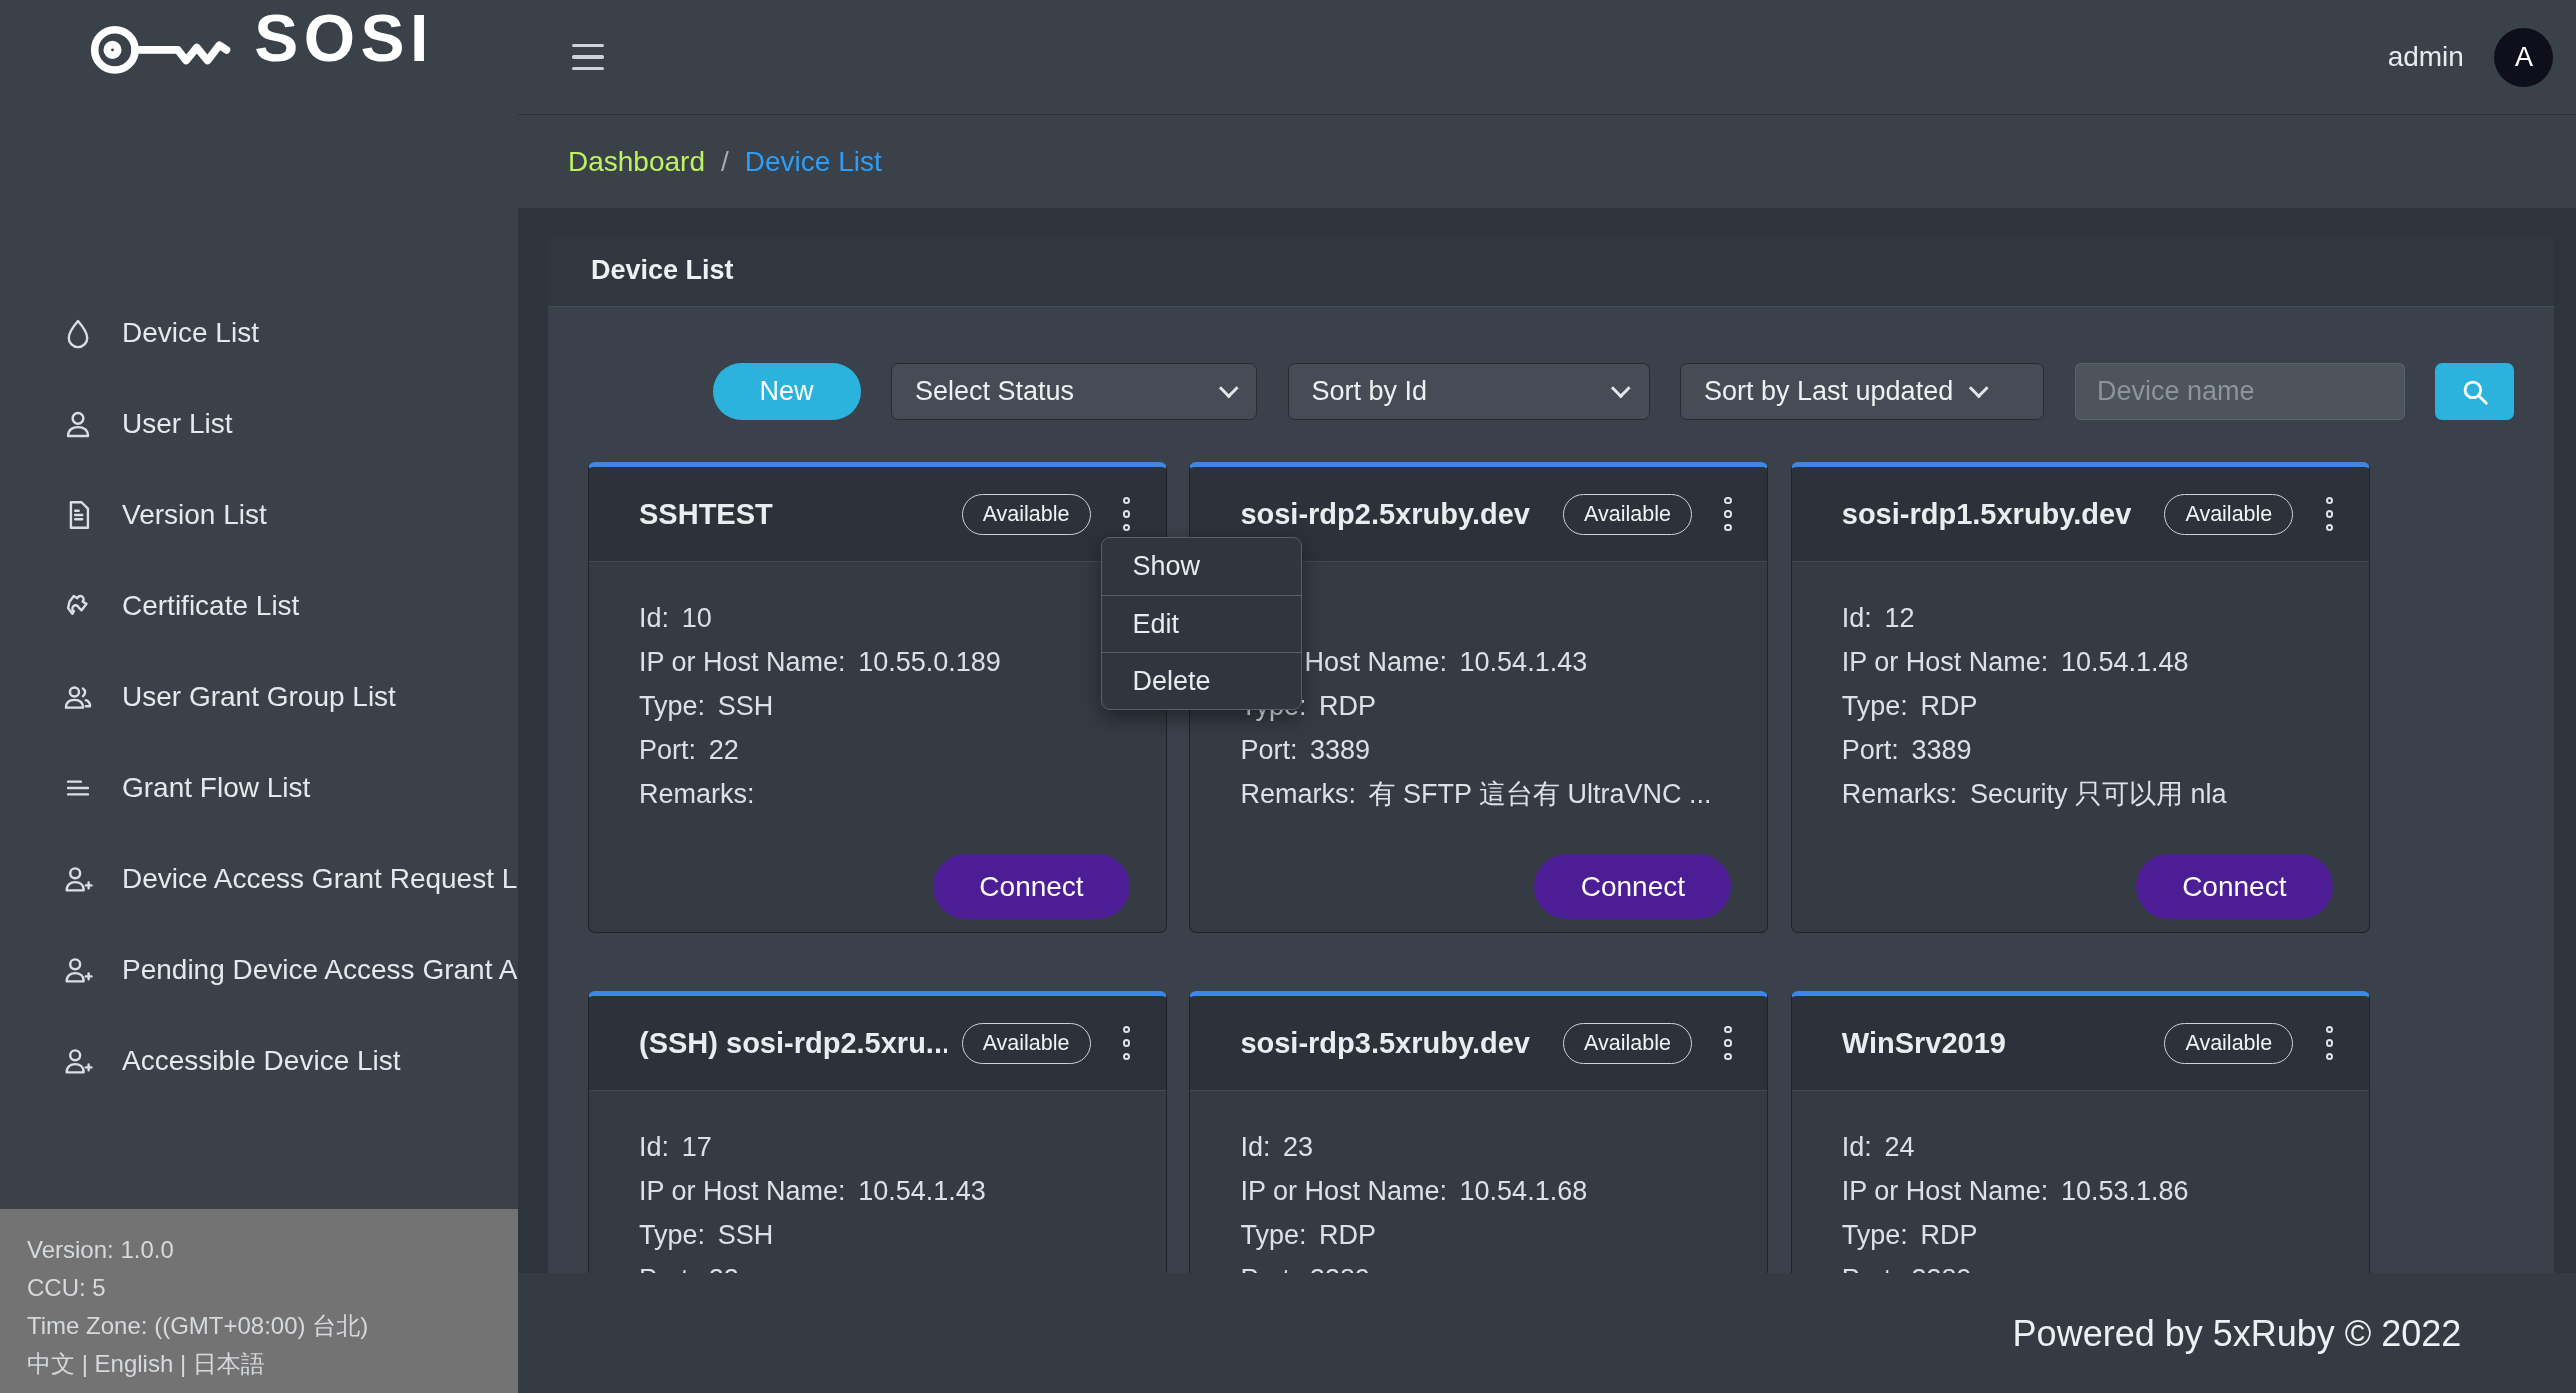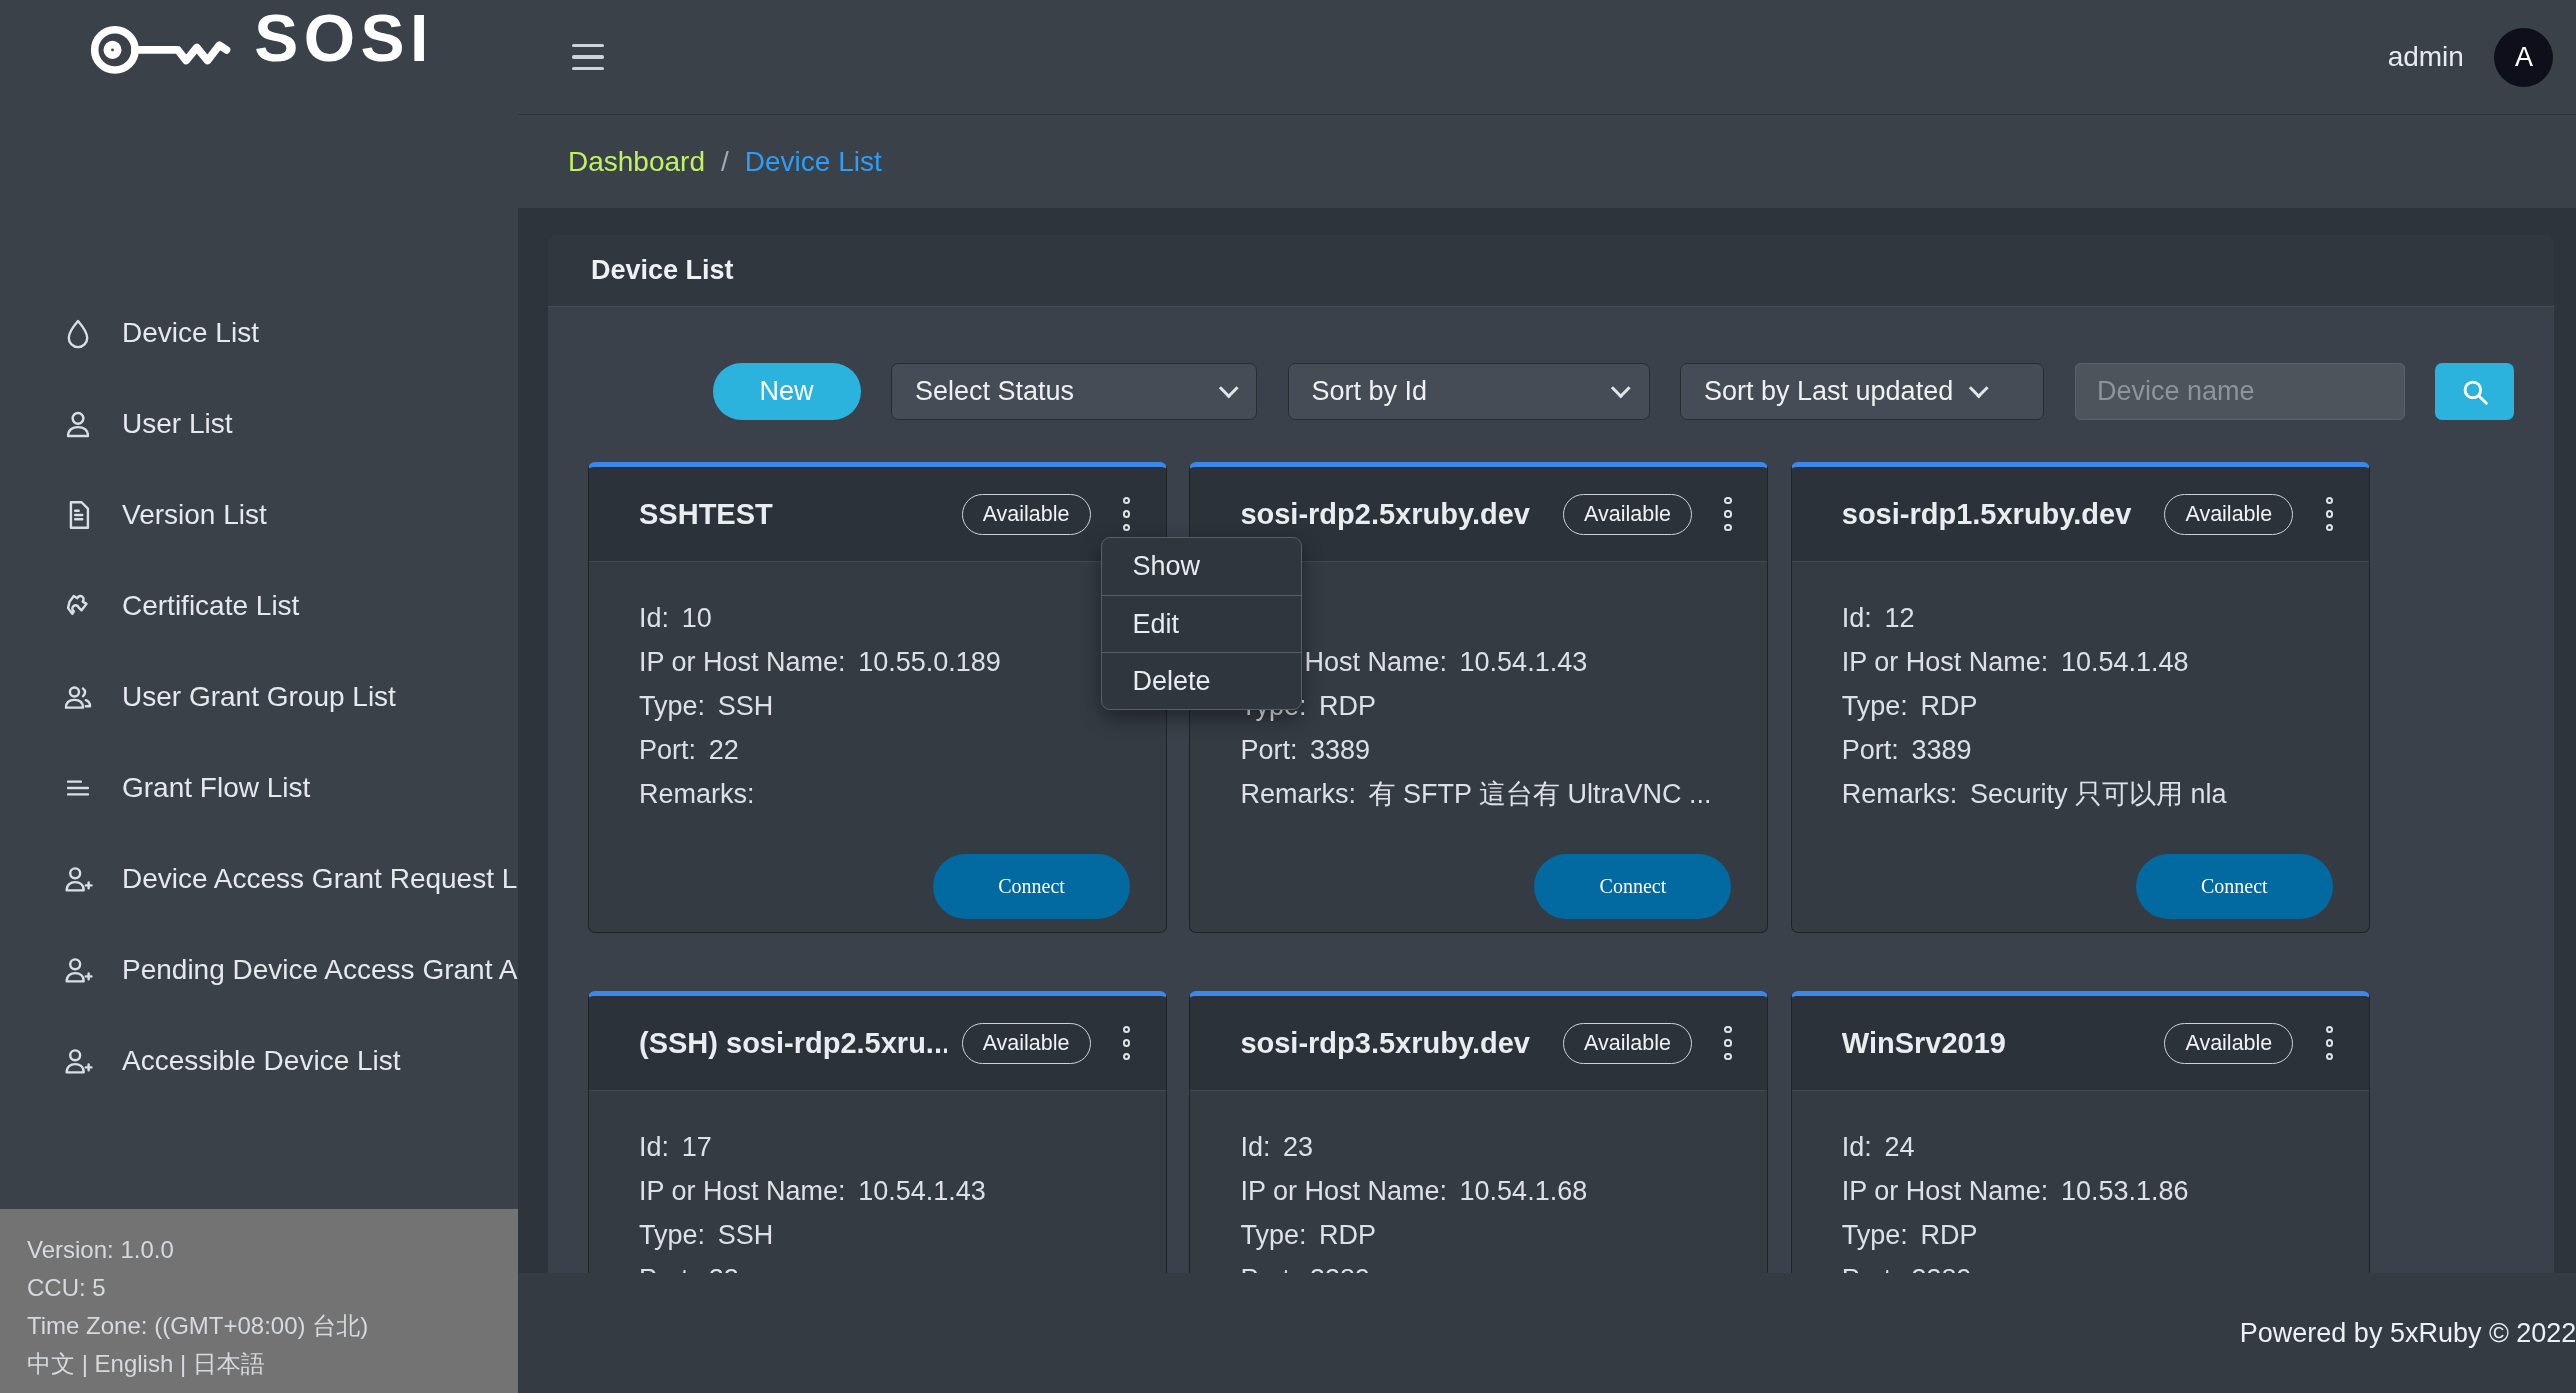--- a/index.html
+++ b/index.html
@@ -53,29 +53,29 @@
   .cards-grid { display:grid; grid-template-columns:repeat(3,579px); column-gap:22.4px; row-gap:58px; }
   .card { height:471px; background:#343b43; border:1.8px solid #1e2328; border-top:5.4px solid #3b87ea; border-radius:7.2px; display:flex; flex-direction:column; overflow:hidden; }
   .card-header { height:95px; min-height:95px; background:#2c323a; border-bottom:1.8px solid #424952; display:flex; align-items:center; padding:0 30.5px 0 50px; }
   .card-title { flex:1; font-size:29px; font-weight:600; color:#e9edf0; white-space:nowrap; overflow:hidden; }
   .badge { height:41px; border:1.8px solid #ced3d8; border-radius:21.5px; padding:0 20px; font-size:21.5px; color:#f0f2f4; display:flex; align-items:center; margin:0 27px 0 14.4px; }
   .kebab { display:flex; flex-direction:column; gap:6.3px; cursor:pointer; padding:5.4px; }
   .kebab i { width:7.2px; height:7.2px; border:2.7px solid #dfe3e6; border-radius:50%; }
   .card-body { flex:1; padding:34px 36px 12.6px 50px; display:flex; flex-direction:column; font-size:27px; color:#dde1e5; }
   .crow { line-height:44px; white-space:nowrap; overflow:hidden; }
   .crow .k { margin-right:12.6px; }
-  .btn-connect { margin-top:auto; align-self:flex-end; width:197px; height:65px; border:none; border-radius:33px; background:#0369a1; color:#fff; font-size:20px; font-family:Liberation Serif, serif; cursor:pointer; }
+  .btn-connect { margin-top:auto; align-self:flex-end; width:197px; height:65px; border:none; border-radius:33px; background:#4c1d95; color:#fff; font-size:28px; font-family:Liberation Sans, sans-serif; cursor:pointer; }
 
   
   .ctx-menu { position:absolute; left:1101px; top:537px; width:201px; background:#30363e; border:1.8px solid #585f68; border-radius:9px; box-shadow:0 7.2px 20px rgba(0,0,0,.4); overflow:hidden; z-index:50; }
   .ctx-item { height:57px; display:flex; align-items:center; padding-left:30.5px; font-size:27px; color:#e8ecef; cursor:pointer; }
   .ctx-item + .ctx-item { border-top:1.8px solid #585f68; }
 
   
-  .footer { height:121px; min-height:121px; background:#343b42; display:flex; align-items:center; justify-content:flex-end; font-size:27px; color:#eef1f4; }
+  .footer { height:121px; min-height:121px; background:#343b42; display:flex; align-items:center; justify-content:flex-end; padding-right:115px; font-size:36px; color:#eef1f4; }
 </style>
 </head>
 <body>
 
 <div class="app">
 
   <aside class="sidebar">
     <div class="logo-wrap">
       <svg width="152" height="95" viewBox="0 0 64 40" fill="none" stroke="#ffffff" stroke-width="3.2" stroke-linecap="round" stroke-linejoin="round">
         <circle cx="13" cy="21" r="8.5"></circle>

